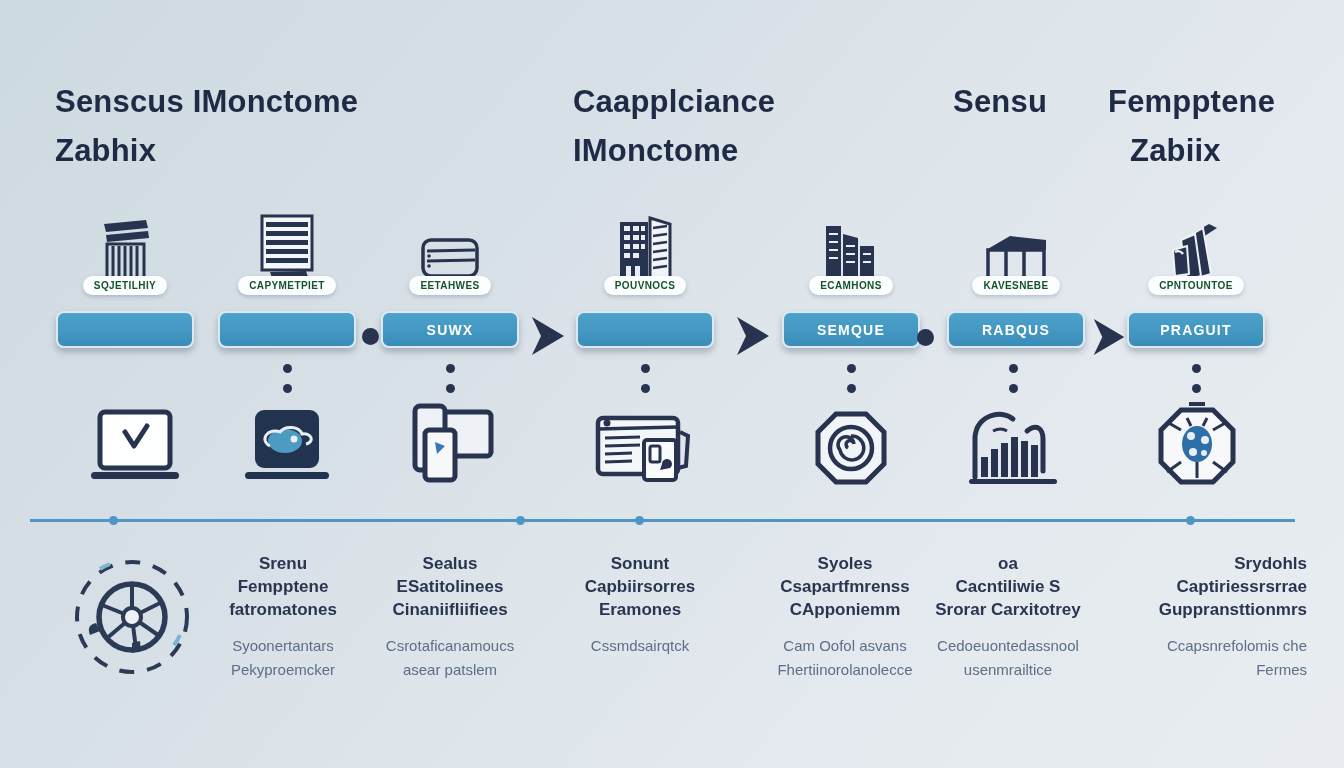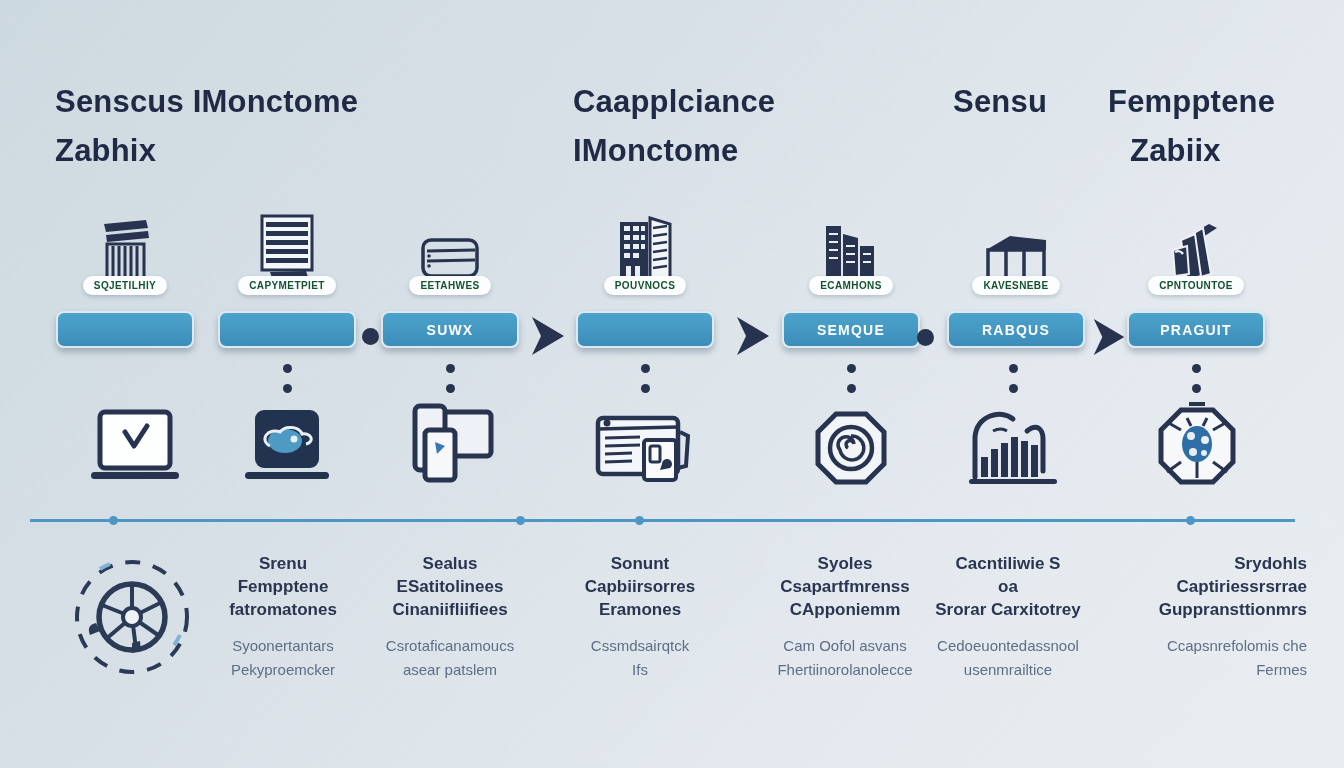--- a/index.html
+++ b/index.html
@@ -358,38 +358,37 @@
     </div>
   </div>
   <div class="bcol" style="left:523px;">
     <div class="bold">
       <div>Sonunt</div>
       <div>Capbiirsorres</div>
       <div>Eramones</div>
     </div>
     <div class="light">
       <div>Cssmdsairqtck</div>
-      <div>Ifs</div>
     </div>
   </div>
   <div class="bcol" style="left:728px;">
     <div class="bold">
       <div>Syoles</div>
       <div>Csapartfmrenss</div>
       <div>CApponiemm</div>
     </div>
     <div class="light">
       <div>Cam Oofol asvans</div>
       <div>Fhertiinorolanolecce</div>
     </div>
   </div>
   <div class="bcol" style="left:891px;">
     <div class="bold">
+      <div>oa</div>
       <div>Cacntiliwie S</div>
-      <div>oa</div>
       <div>Srorar Carxitotrey</div>
     </div>
     <div class="light">
       <div>Cedoeuontedassnool</div>
       <div>usenmrailtice</div>
     </div>
   </div>
   <div class="bcol" style="left:1073px;text-align:right;">
     <div class="bold">
       <div>Srydohls</div>

